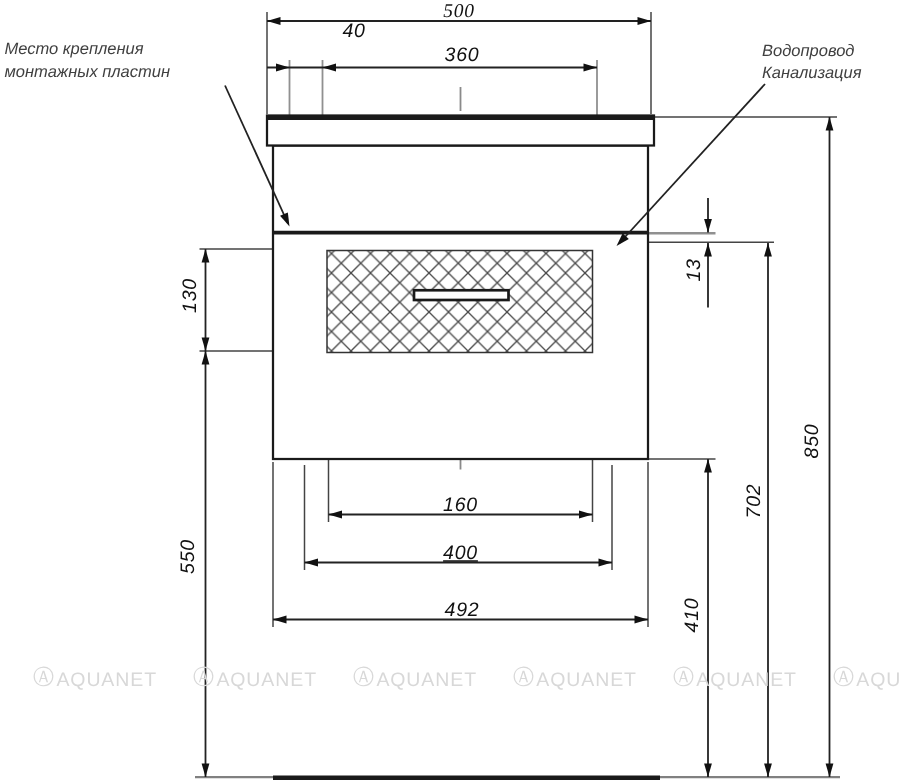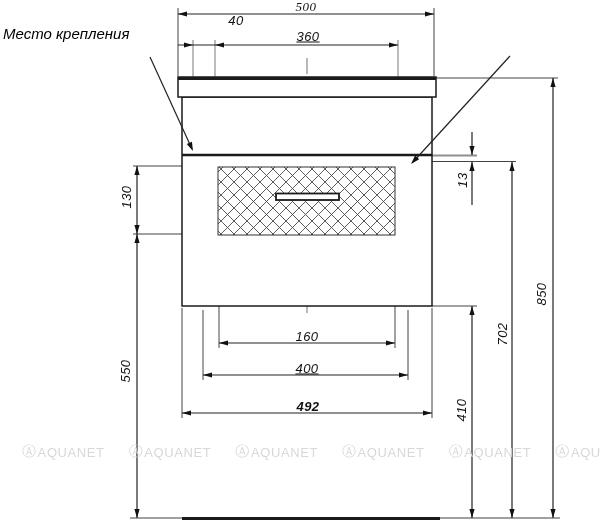--- a/index.html
+++ b/index.html
@@ -7,22 +7,22 @@
     position:relative;width:600px;height:522px;background:#ffffff;overflow:hidden;
     font-family:"Liberation Sans", sans-serif;
   }
   svg{position:absolute;left:0;top:0;}
   .dim-label{
     position:absolute;font-style:italic;font-size:13px;color:#111;
     transform:translate(-50%,-50%);white-space:nowrap;letter-spacing:0.5px;
   }
   .dim-label.vert{transform:translate(-50%,-50%) rotate(-90deg);}
   .note{
-    position:absolute;font-style:italic;font-size:15px;line-height:15px;
-    color:#000000;white-space:nowrap;
+    position:absolute;font-style:italic;font-size:11px;line-height:15px;
+    color:#404040;white-space:nowrap;
   }
   .watermark-row{
     position:absolute;left:22px;top:443px;display:flex;gap:24px;
     pointer-events:none;
   }
   .wm-item{
     color:#d8d8d8;font-size:13px;letter-spacing:0.6px;white-space:nowrap;
     display:flex;align-items:center;gap:1px;
   }
   .wm-sym{font-size:14px;}
@@ -123,29 +123,34 @@
       <polygon points="408,375 399,372.4 399,377.6"></polygon>
       <polygon points="182,413 191,410.4 191,415.6"></polygon>
       <polygon points="432,413 423,410.4 423,415.6"></polygon>
       <polygon points="193,151 191.9,141.7 186.7,143.9"></polygon>
       <polygon points="411,164 419.2,159.3 415.1,155.5"></polygon>
     </g>
   </svg>
 
   <div class="note" style="left:3px;top:26px;">
     <div>Место крепления</div>
+    <div>монтажных пластин</div>
   </div>
 
+  <div class="note" style="left:508px;top:27px;">
+    <div>Водопровод</div>
+    <div>Канализация</div>
+  </div>
 
   <div class="dim-label" style="left:306px;top:7px;font-family:Liberation Serif, serif;">500</div>
   <div class="dim-label" style="left:204px;top:20px;margin-left:32px;">40</div>
-  <div class="dim-label" style="left:308px;top:36px;text-decoration:underline;">360</div>
+  <div class="dim-label" style="left:308px;top:36px;">360</div>
   <div class="dim-label" style="left:307px;top:336px;">160</div>
   <div class="dim-label" style="left:307px;top:368px;text-decoration:underline;">400</div>
-  <div class="dim-label" style="left:308px;top:406px;font-weight:bold;">492</div>
+  <div class="dim-label" style="left:308px;top:406px;">492</div>
 
   <div class="dim-label vert" style="left:126px;top:197px;">130</div>
   <div class="dim-label vert" style="left:125px;top:371px;">550</div>
   <div class="dim-label vert" style="left:462px;top:180px;">13</div>
   <div class="dim-label vert" style="left:461px;top:410px;">410</div>
   <div class="dim-label vert" style="left:502px;top:334px;">702</div>
   <div class="dim-label vert" style="left:541px;top:294px;">850</div>
 
   <div class="watermark-row">
     <span class="wm-item">

